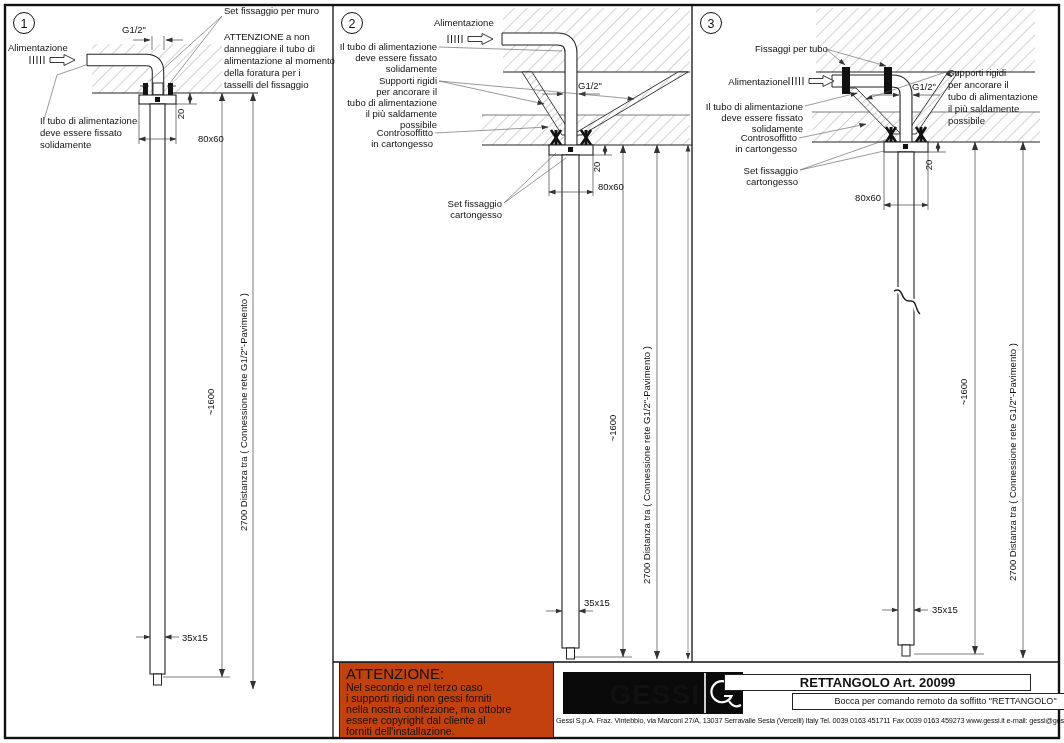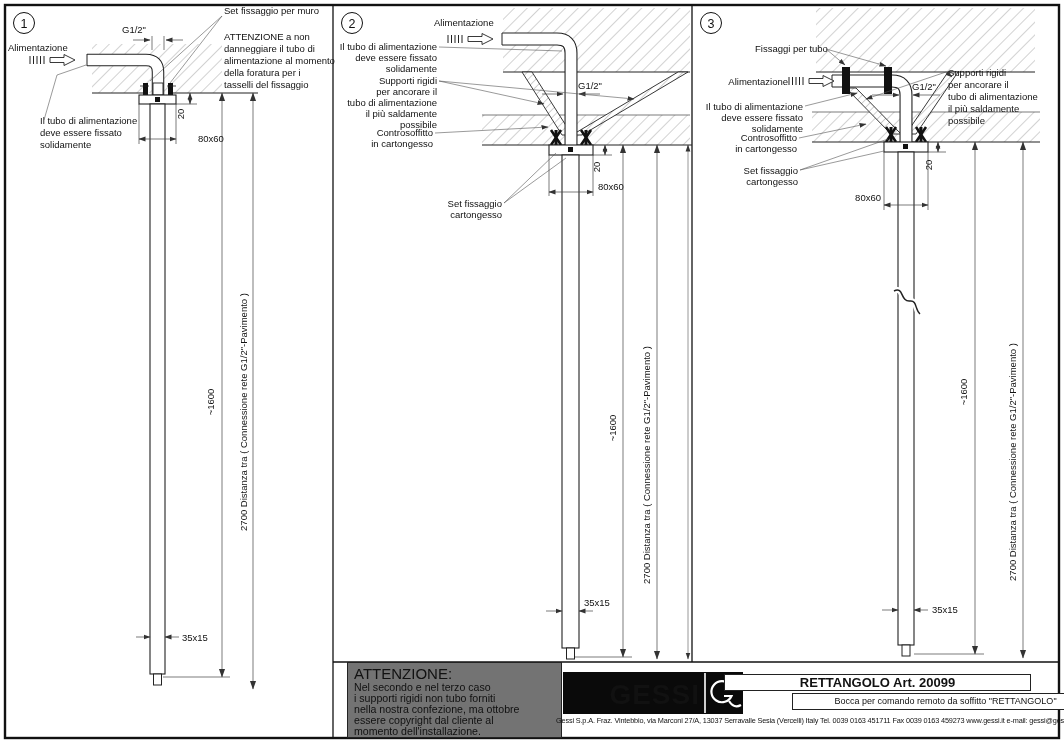--- a/index.html
+++ b/index.html
@@ -4,22 +4,22 @@
 <style>
   html,body{margin:0;padding:0;background:#e8e8e8;}
   #sheet{position:relative;width:1064px;height:743px;background:#ffffff;overflow:hidden;
          font-family:"Liberation Sans",sans-serif;}
   svg text{font-family:"Liberation Sans",sans-serif;fill:#111;}
   .lbl{font-size:9.5px;}
   .dim{font-size:9.5px;}
   .num{font-size:12.5px;}
   .attn-title{font-size:15px;color:#111;margin:1px 0 0 0;}
   .attn-line{font-size:10.6px;color:#111;line-height:10.9px;margin:0;}
-  #warning-box{position:absolute;left:347px;top:662px;width:215px;height:76px;
-    border:1.6px solid #222;box-sizing:border-box;padding:1px 3px 16px 6px;background:#737373;}
+  #warning-box{position:absolute;left:339px;top:662px;width:215px;height:76px;
+    border:1.6px solid #222;box-sizing:border-box;padding:1px 3px 16px 6px;background:#c2410c;}
   #logo-wrap{position:absolute;left:560px;top:670px;width:200px;height:50px;}
   #field-title{position:absolute;left:724px;top:674px;width:307px;height:17px;border:1px solid #222;
     box-sizing:border-box;text-align:center;font-size:13px;font-weight:600;line-height:15px;color:#111;background:#fff;}
   #field-subtitle{position:absolute;left:748px;top:693px;width:307px;height:17px;border:1px solid #222;
     box-sizing:border-box;text-align:center;font-size:9px;line-height:15px;color:#111;background:#fff;margin-left:44px;}
   #address-wrap{position:absolute;left:556px;top:716px;width:503px;text-align:center;color:#111;}
   #address-wrap div{font-size:7.3px;line-height:9px;white-space:nowrap;letter-spacing:-0.15px;}
 </style>
 </head>
 <body>
@@ -289,24 +289,24 @@
       <line x1="946" y1="72" x2="952" y2="77" marker-end="url(#arS)"></line>
       <line x1="946" y1="72" x2="866" y2="99" marker-end="url(#arS)"></line>
     </g>
   </g>
 </svg>
 
 
 <div id="warning-box">
   <p class="attn-title">ATTENZIONE:</p>
   <p class="attn-line">Nel secondo e nel terzo caso</p>
-  <p class="attn-line">i supporti rigidi non tubo forniti</p>
+  <p class="attn-line">i supporti rigidi non gessi forniti</p>
   <p class="attn-line">nella nostra confezione, ma ottobre</p>
   <p class="attn-line">essere copyright dal cliente al</p>
-  <p class="attn-line">momento dell'installazione.</p>
+  <p class="attn-line">forniti dell'installazione.</p>
 </div>
 
 
 <div id="logo-wrap">
   <svg width="200" height="50" viewBox="0 0 200 50">
     <rect x="3" y="2" width="180" height="42" fill="#0a0a0a"></rect>
     <text x="140" y="34" text-anchor="end" fill="#ffffff" style="font-family:'Liberation Sans',sans-serif;font-size:28px;font-weight:bold;letter-spacing:1px;">GESSI</text>
     <line x1="145" y1="3" x2="145" y2="43" stroke="#ffffff" stroke-width="1.6"></line>
     <g stroke="#ffffff" stroke-width="2.2" fill="none">
       <path d="M170,15 A10.5,10.5 0 1 0 171.5,26 L164,26"></path>

